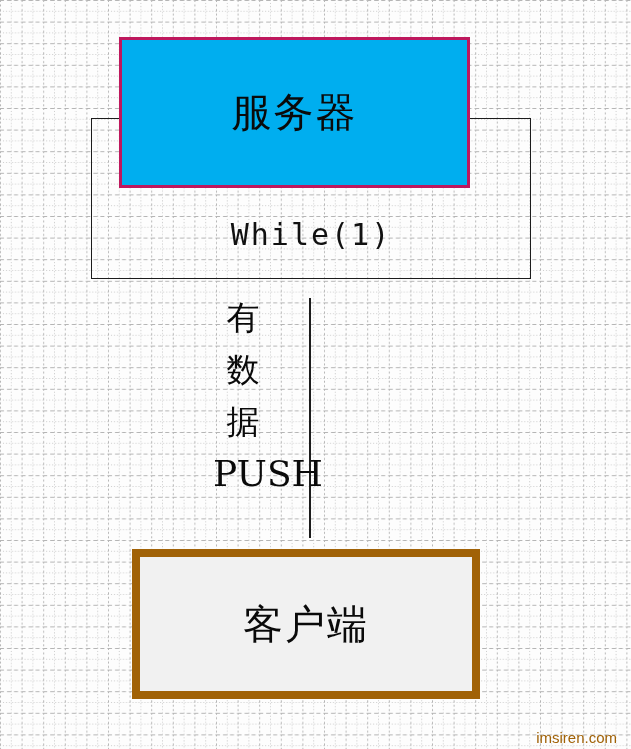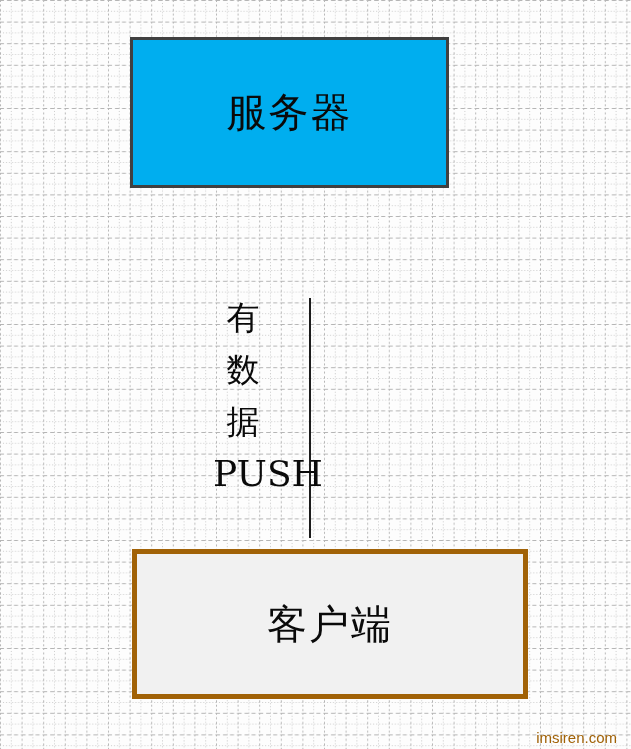--- a/index.html
+++ b/index.html
@@ -42,27 +42,27 @@
     text-align: center;
     font-family: "DejaVu Sans Mono", "Liberation Mono", monospace;
     font-size: 30px;
     letter-spacing: 2px;
     color: #111111;
     white-space: nowrap;
   }
   
   .server-box {
     position: absolute;
-    left: 130px;
+    left: 119px;
     top: 37px;
-    width: 319px;
+    width: 351px;
     height: 151px;
     box-sizing: border-box;
     background: #00aeef;
-    border: 3px solid #404040;
+    border: 3px solid #be185d;
     display: flex;
     align-items: center;
     justify-content: center;
     z-index: 2;
   }
   .server-box .box-label,
   .client-box .box-label {
     font-size: 40px;
     letter-spacing: 2px;
     color: #0a0a0a;
@@ -96,25 +96,25 @@
   }
   .push-annotation .ann-line.latin {
     font-size: 36px;
     margin-left: 20px;
   }
   
   .client-box {
     position: absolute;
     left: 132px;
     top: 549px;
-    width: 396px;
+    width: 348px;
     height: 150px;
     box-sizing: border-box;
     background: #f1f1f1;
-    border: 5px solid #a16207;
+    border: 8px solid #a16207;
     display: flex;
     align-items: center;
     justify-content: center;
     z-index: 2;
   }
   
   .watermark {
     position: absolute;
     right: 14px;
     top: 729px;
@@ -135,20 +135,23 @@
         <line x1="0" y1="11.3" x2="21.6" y2="11.3" stroke="#cccccc" stroke-width="1" stroke-dasharray="1,2"></line>
         <line x1="11.3" y1="0" x2="11.3" y2="21.6" stroke="#cccccc" stroke-width="1" stroke-dasharray="1,2"></line>
         <line x1="0" y1="0.5" x2="21.6" y2="0.5" stroke="#b4b4b4" stroke-width="1" stroke-dasharray="4,3"></line>
         <line x1="0.5" y1="0" x2="0.5" y2="21.6" stroke="#b4b4b4" stroke-width="1" stroke-dasharray="2,2.5"></line>
       </pattern>
     </defs>
     <rect width="631" height="749" fill="#fdfdfd"></rect>
     <rect width="631" height="749" fill="url(#gridpat)"></rect>
   </svg>
 
+  <div class="loop-rect">
+    <span class="loop-label">While(1)</span>
+  </div>
 
   <div class="server-box">
     <span class="box-label">服务器</span>
   </div>
 
   <div class="connector-line"></div>
 
   <div class="push-annotation">
     <span class="ann-line">有</span>
     <span class="ann-line">数</span>

